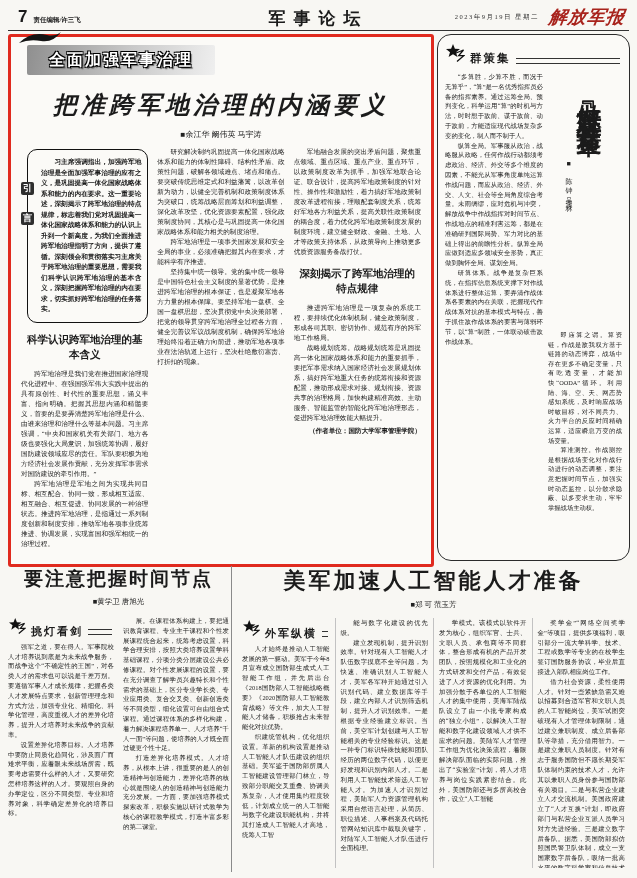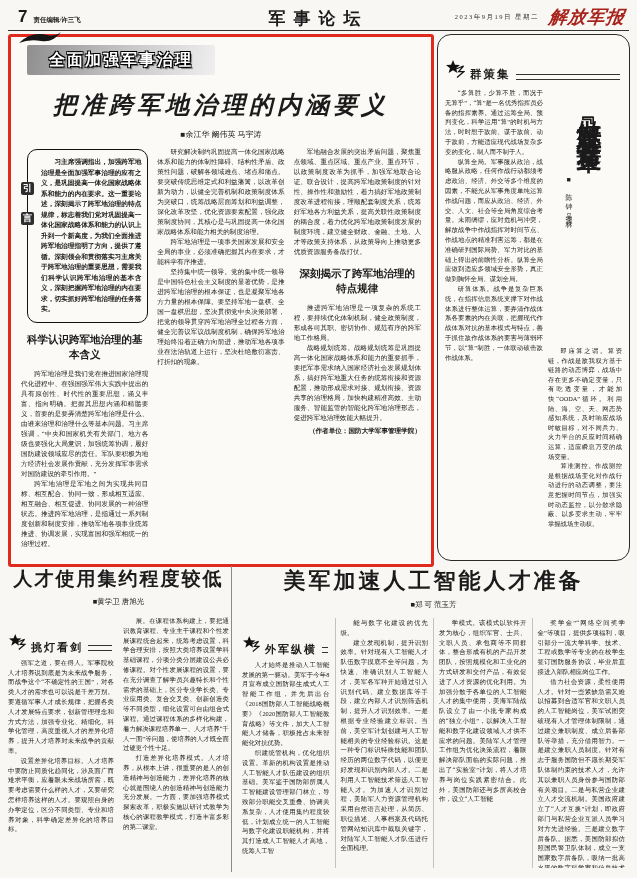--- a/index.html
+++ b/index.html
@@ -41,21 +41,21 @@
   .introbox{position:relative;border:1.5px solid #111;border-radius:10px;
             padding:7px 6px 7px 13px;margin:2px 0 8px 6px;font-weight:bold;font-size:6.7px;line-height:10.5px;}
   .introbox p{text-indent:2em;margin:0;}
   .intro-tag{position:absolute;left:-7px;width:13px;height:13px;background:#2e2e2e;color:#fff;
              font-family:"Liberation Sans",sans-serif;font-size:9px;line-height:13px;text-align:center;border-radius:2px;}
   .tag1{top:32px;} .tag2{top:62px;}
   .attribution{font-weight:bold;text-align:right;text-indent:0 !important;margin-top:3px !important;}
   
   .right-box{position:absolute;left:437px;top:34px;width:193px;height:527px;
              border:1.5px solid #2b2b2b;border-radius:14px;background:#fbfaf7;padding:7px 7px 6px;box-sizing:border-box;}
-  .sec-head{display:flex;align-items:flex-end;gap:5px;margin:18px 2px 6px 0;}
+  .sec-head{display:flex;align-items:flex-end;gap:5px;margin:2px 2px 6px 0;}
   .sec-head .lbl{font-family:"Liberation Sans",sans-serif;font-weight:bold;font-size:11.5px;letter-spacing:2px;white-space:nowrap;}
   .sec-head .rule{flex:1;height:4px;border-top:1px solid #333;border-bottom:1px solid #333;margin-bottom:2px;}
   .rb-body{display:flex;gap:5px;height:478px;}
   .rb-left{width:102px;font-size:6.4px;line-height:9.8px;text-align:justify;overflow:hidden;}
   .rb-left p{margin:0;text-indent:2em;}
   .rb-right{flex:1;display:flex;flex-direction:column;align-items:center;}
   .vtitle-wrap{display:flex;flex-direction:row;justify-content:center;align-items:flex-start;height:258px;}
   .v-byline{writing-mode:vertical-rl;font-size:7px;letter-spacing:4px;margin-top:88px;color:#222;}
   .vtitle{writing-mode:vertical-rl;font-family:"Liberation Sans",sans-serif;font-weight:900;
           font-size:25px;letter-spacing:3px;margin-top:12px;}
@@ -168,21 +168,21 @@
         </div>
         <div class="rb-bottom">
             <p>即庙算之谓。算资链，作战是敌我双方基于链路的动态博弈，战场中存在更多不确定变量，只有吃透变量，才能加快“OODA”循环。利用陆、海、空、天、网态势感知系统，及时响应战场时敏目标，对不同兵力、火力平台的反应时间精确运算，适应瞬息万变的战场变量。</p>
             <p>算准测控。作战测控是根据战场变化对作战行动进行的动态调整，要注意把握时间节点，加强实时动态监控，以分散求隐蔽、以多变求主动，牢牢掌握战场主动权。</p>
           </div>
       </div>
     </div>
   </aside>
 
   <section class="bot-left">
-    <h2 class="bl-headline" style="margin:0;">人才使用集约程度较低</h2>
+    <h2 class="bl-headline" style="margin:0;">要注意把握时间节点</h2>
     <div class="bl-byline">■黄学卫 唐旭光</div>
     <div class="bl-cols">
       <div class="bcol">
         <div class="sec-head mini-head">
           <span class="star-ic">
             <svg width="18" height="16" viewBox="0 0 20 18">
               <path d="M8 0l1.9 4.8 5.1.2-4 3.2 1.4 4.9-4.4-2.9-4.4 2.9 1.4-4.9-4-3.2 5.1-.2z" fill="#111"></path>
               <path d="M11 9l7.5-3-4.8 5.6h5.3L12 17.5" fill="none" stroke="#111" stroke-width="1.3"></path>
             </svg>
           </span>

